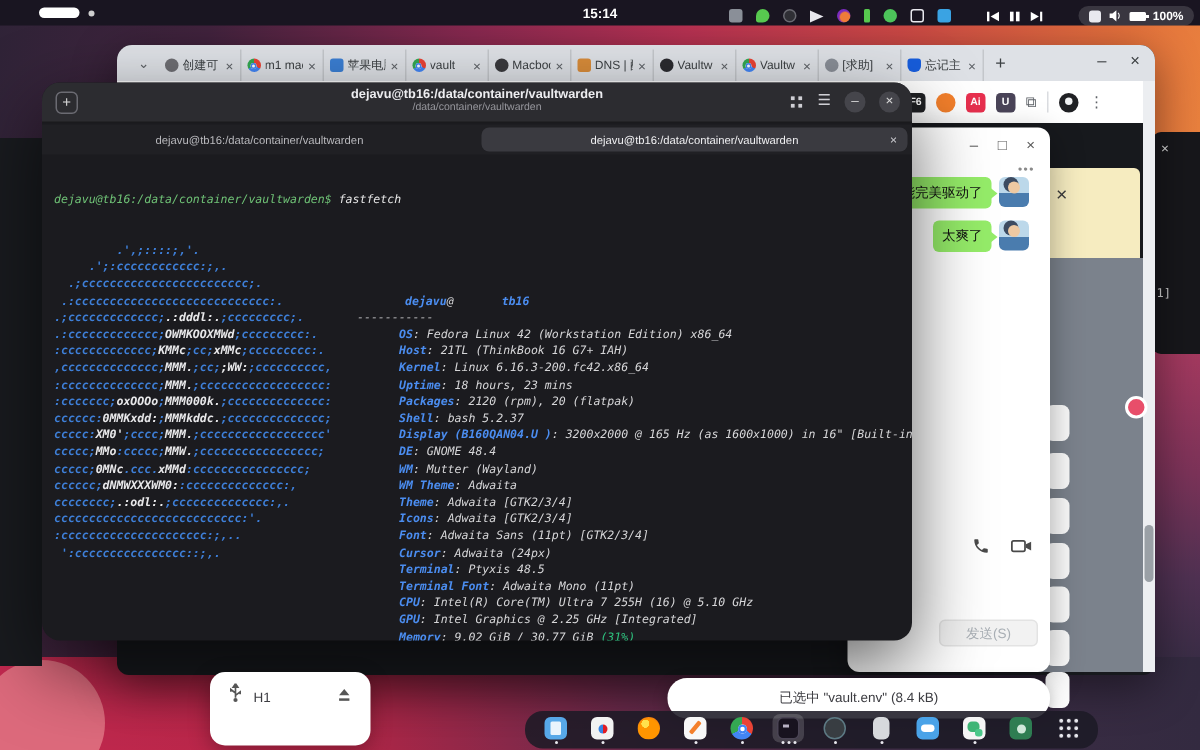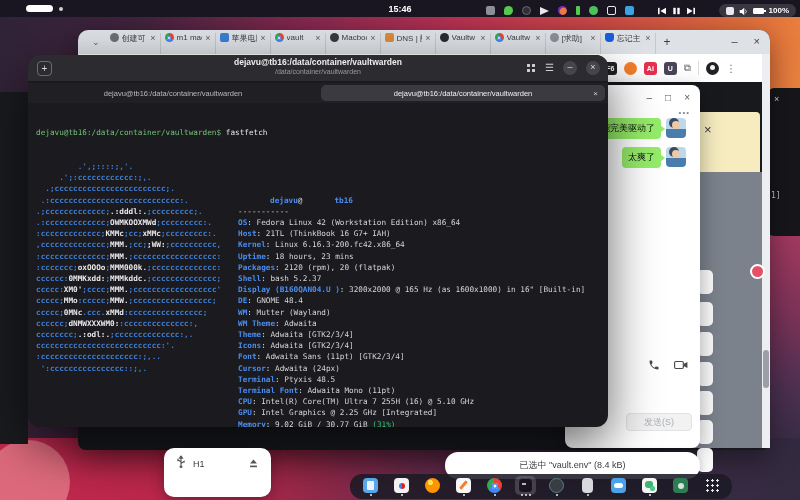--- a/index.html
+++ b/index.html
@@ -51,21 +51,21 @@
   .bgwin-right .bx { position:absolute; left:6px; top:6px; font-size:9px; color:#d8d8d8; }
   .bgwin-right .btext { position:absolute; left:3px; top:103px; font-family:"DejaVu Sans Mono", monospace; font-size:8px; }
 
   
   .chrome { position:absolute; left:78px; top:30px; width:692px; height:420px; z-index:2;
     border-radius:10px 10px 8px 8px; background:#17191d; box-shadow:0 8px 30px rgba(0,0,0,.45); }
   .tabstrip { position:absolute; left:0; top:0; width:100%; height:24px; background:#dee1e6;
     border-radius:10px 10px 0 0; display:flex; align-items:center; }
   .tab-search { color:#5f6368; font-size:9px; margin:0 6px 0 14px; }
   .tabs { display:flex; height:24px; align-items:flex-end; }
-  .tab { width:55px; height:21px; display:flex; align-items:flex-start; gap:3px; padding:0 4px;
+  .tab { width:55px; height:21px; display:flex; align-items:center; gap:3px; padding:0 4px;
     border-right:1px solid #c4c7cb; font-size:8px; color:#3c4043; }
   .tab .fav { width:9px; height:9px; border-radius:50%; flex:0 0 auto; }
   .fav.chrome-favicon { background:conic-gradient(#ea4335 0 33%, #4285f4 33% 66%, #34a853 66% 100%); position:relative; }
   .fav.chrome-favicon::after { content:""; position:absolute; left:2.5px; top:2.5px; width:4px; height:4px;
     border-radius:50%; background:#fff; box-shadow:inset 0 0 0 1px #4285f4; }
   .fav.bitwarden-favicon { border-radius:2px 2px 45% 45%; }
   .fav.site-blue-favicon, .fav.site-amber-favicon { border-radius:2px; }
   .tab .tlabel { flex:1; overflow:hidden; white-space:nowrap; }
   .tab .tclose { color:#5f6368; font-size:9px; }
   .newtab-btn { color:#3c4043; font-size:12px; margin-left:8px; }
@@ -144,38 +144,38 @@
     background:radial-gradient(circle, #cfcfd4 1.4px, transparent 1.6px) 0 0 / 5px 5px; }
   .t-menu { color:#cfcfd4; font-size:10px; line-height:10px; }
   .t-circle { width:14px; height:14px; border-radius:50%; background:#45454b; color:#d8d8d8;
     font-size:9px; line-height:13px; text-align:center; }
   .t-tabbar { position:absolute; left:0; top:28px; width:100%; height:20px; background:#202024; display:flex; }
   .t-tab { flex:1; margin:2px 3px; border-radius:5px; color:#b9b9bd; font-size:7.5px;
     display:flex; align-items:center; justify-content:center; gap:6px; position:relative; }
   .t-tab.active { background:#3a3a40; color:#f0f0f2; }
   .t-tab .tx { position:absolute; right:7px; color:#cfcfd4; font-size:8px; }
   .t-body { position:absolute; left:8px; top:50px; right:2px; bottom:0;
-    font-family:"DejaVu Sans Mono", monospace; font-size:7.7px; line-height:11.2px; white-space:pre; }
+    font-family:"DejaVu Sans Mono", monospace; font-size:7.7px; line-height:11.2px; white-space:pre;font-style:italic; }
   .p-green { color:#6fc276; }
   .p-white { color:#e6e6e6; }
   .ff-wrap { position:relative; }
   .ff-ascii { position:absolute; left:0; top:0; }
   .ff-ascii .b { color:#3e7fd8; font-weight:bold; }
   .ff-ascii .w { color:#e8e8ea; font-weight:bold; }
   .ff-info { margin-left:202px; }
-  .ff-info .lbl { color:#4b8df0; font-weight:bold; }
+  .ff-info .lbl { color:#4b8df0; font-weight:bold;margin-left:28px; }
   .ff-info .val { color:#d6d6d8; }
   .ff-info .pct { color:#2ec27e; }
   .ff-title { color:#4b8df0; font-weight:bold;padding-left:32px; }
   .ff-at { color:#d6d6d8; font-weight:normal; }
   .ff-sep { color:#d6d6d8; }
 
   
   .usb-popup { position:absolute; left:140px; top:448px; width:107px; height:49px; background:#fff;
-    border-radius:10px; z-index:5; box-shadow:0 4px 14px rgba(0,0,0,.3);margin-left:24px; }
+    border-radius:10px; z-index:5; box-shadow:0 4px 14px rgba(0,0,0,.3); }
   .usb-row { position:absolute; left:12px; right:12px; top:7px; display:flex; align-items:center; gap:7px; }
   .usb-row .drive-label { font-size:9px; color:#3c3c41; flex:1; }
   .selection-pill { position:absolute; left:445px; top:452px; width:255px; height:27px; background:#fff;
     border-radius:13px; z-index:5; box-shadow:0 3px 10px rgba(0,0,0,.25);
     display:flex; align-items:center; justify-content:center; font-size:9px; color:#3c3c41; }
 
   
   .dock { position:absolute; left:350px; top:474px; height:25px; z-index:6;
     background:rgba(28,26,38,.88); border-radius:12px; display:flex; align-items:center;
     gap:14px; padding:0 12px; }
@@ -469,21 +469,21 @@
         <div class="dk dk-greencam"></div>
       </div>
       <div class="dock-item">
         <div class="dk dk-appgrid"></div>
       </div>
     </div>
 
   <div class="topbar">
     <div class="activities-pill"></div>
     <div class="ws-dot"></div>
-    <div class="clock">15:46</div>
+    <div class="clock">15:14</div>
     <div class="tray">
       <span id="tray-icons" style="display:flex;gap:9px;align-items:center;">
           <span class="ti ti-keyboard-indicator"></span>
           <span class="ti ti-green-app"></span>
           <span class="ti ti-dark-app"></span>
           <span class="ti ti-telegram"></span>
           <span class="ti ti-gradient-app"></span>
           <span class="ti ti-green-bar"></span>
           <span class="ti ti-green-dot"></span>
           <span class="ti ti-clipboard"></span>

